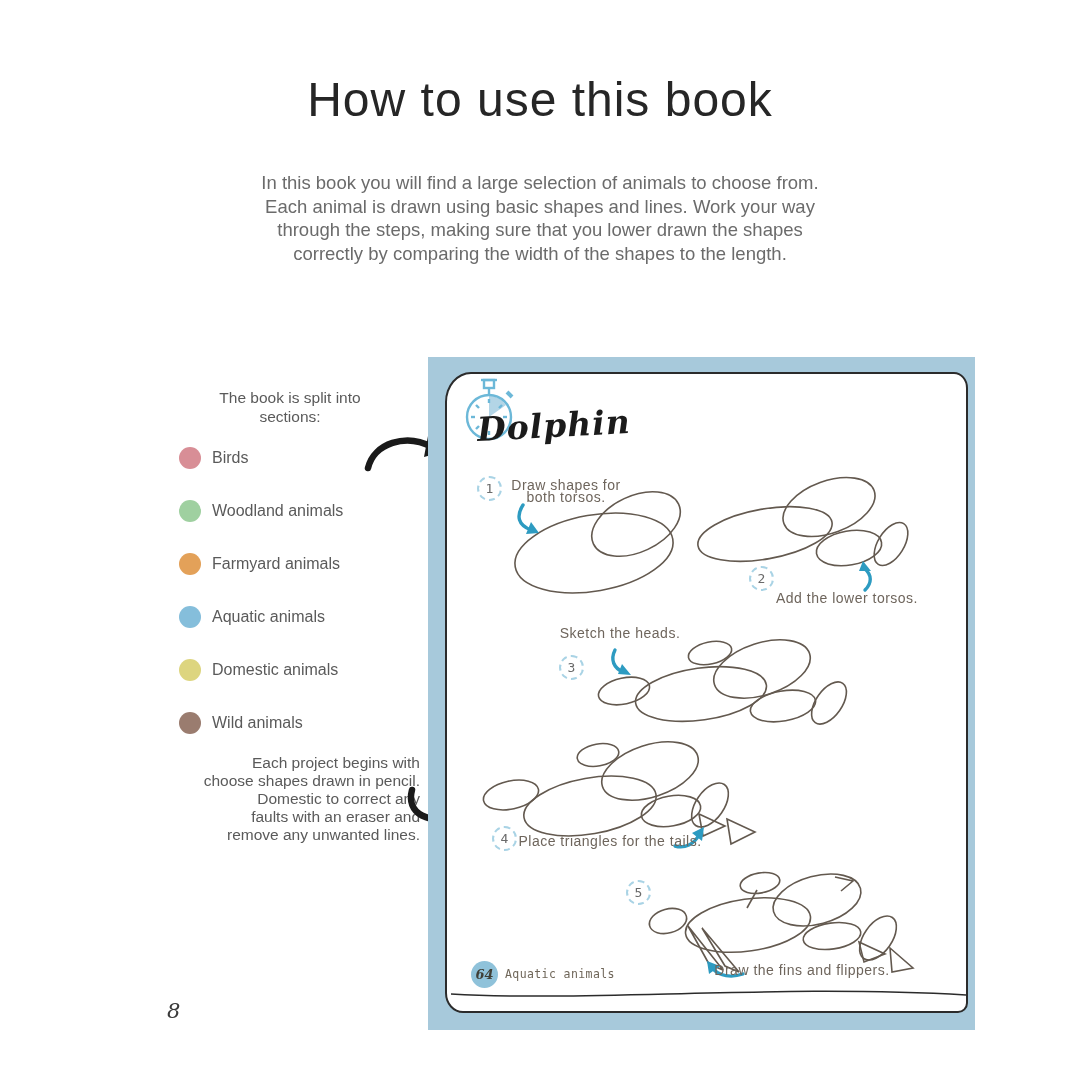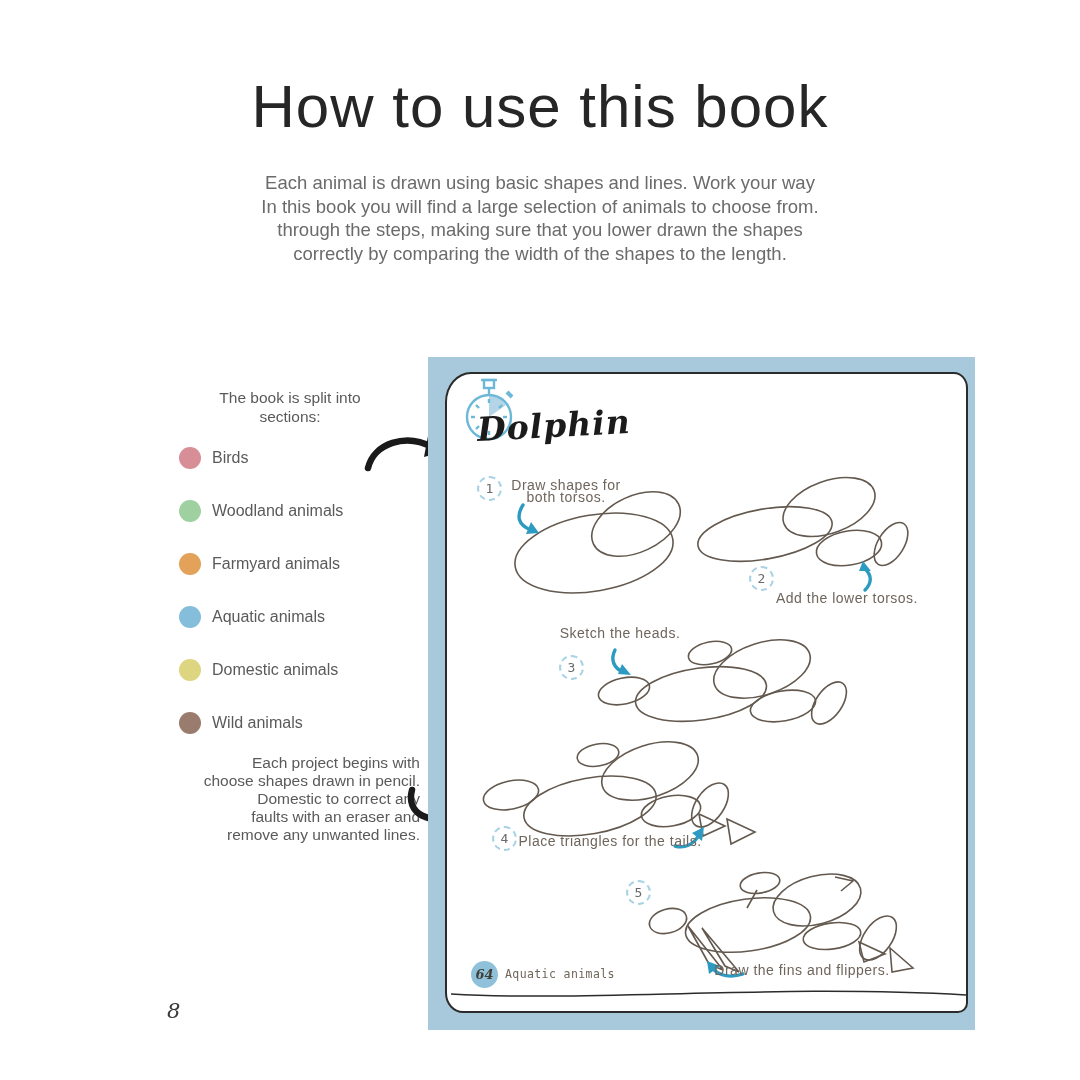--- a/index.html
+++ b/index.html
@@ -2,21 +2,21 @@
 <html><head>
 <meta charset="utf-8">
 <style>
   * { margin:0; padding:0; box-sizing:border-box; }
   html,body { width:1080px; height:1080px; background:#ffffff; overflow:hidden;
               font-family:"Liberation Sans", sans-serif; }
   .canvas { position:relative; width:1080px; height:1080px; background:#ffffff; }
 
   
   .title { position:absolute; top:72px; left:0; width:1080px; text-align:center;
-           font-size:60px; font-weight:400; letter-spacing:1px; color:#262626;
+           font-size:48px; font-weight:400; letter-spacing:1px; color:#262626;
            font-family:"Liberation Sans", sans-serif; }
   .intro { position:absolute; top:171px; left:0; width:1080px; text-align:center;
            font-size:18.5px; line-height:23.5px; color:#6b6b6b; }
 
   
   .sections-heading { position:absolute; top:388px; left:190px; width:200px;
            text-align:center; font-size:15.5px; line-height:19px; color:#5a5a5a; }
   .legend { position:absolute; top:447px; left:179px; display:flex; flex-direction:column; gap:31px; }
   .legend-item { display:flex; align-items:center; gap:11px; height:22px; }
   .legend-dot { width:22px; height:22px; border-radius:50%; flex:0 0 22px; }
@@ -55,22 +55,22 @@
   .page-footer-label { position:absolute; left:58px; top:593px; font-family:"DejaVu Sans Mono", monospace;
            font-size:11.5px; letter-spacing:0.4px; color:#6f6659; }
 </style>
 </head>
 <body>
 
 <div class="canvas">
 
   <h1 class="title">How to use this book</h1>
   <div class="intro">
+    <div>In this book you will find a large selection of animals to choose from.</div>
     <div>Each animal is drawn using basic shapes and lines. Work your way</div>
-    <div>In this book you will find a large selection of animals to choose from.</div>
     <div>through the steps, making sure that you lower drawn the shapes</div>
     <div>correctly by comparing the width of the shapes to the length.</div>
   </div>
 
   <div class="sections-heading">
     <div>The book is split into</div>
     <div>sections:</div>
   </div>
 
   <div class="legend">

